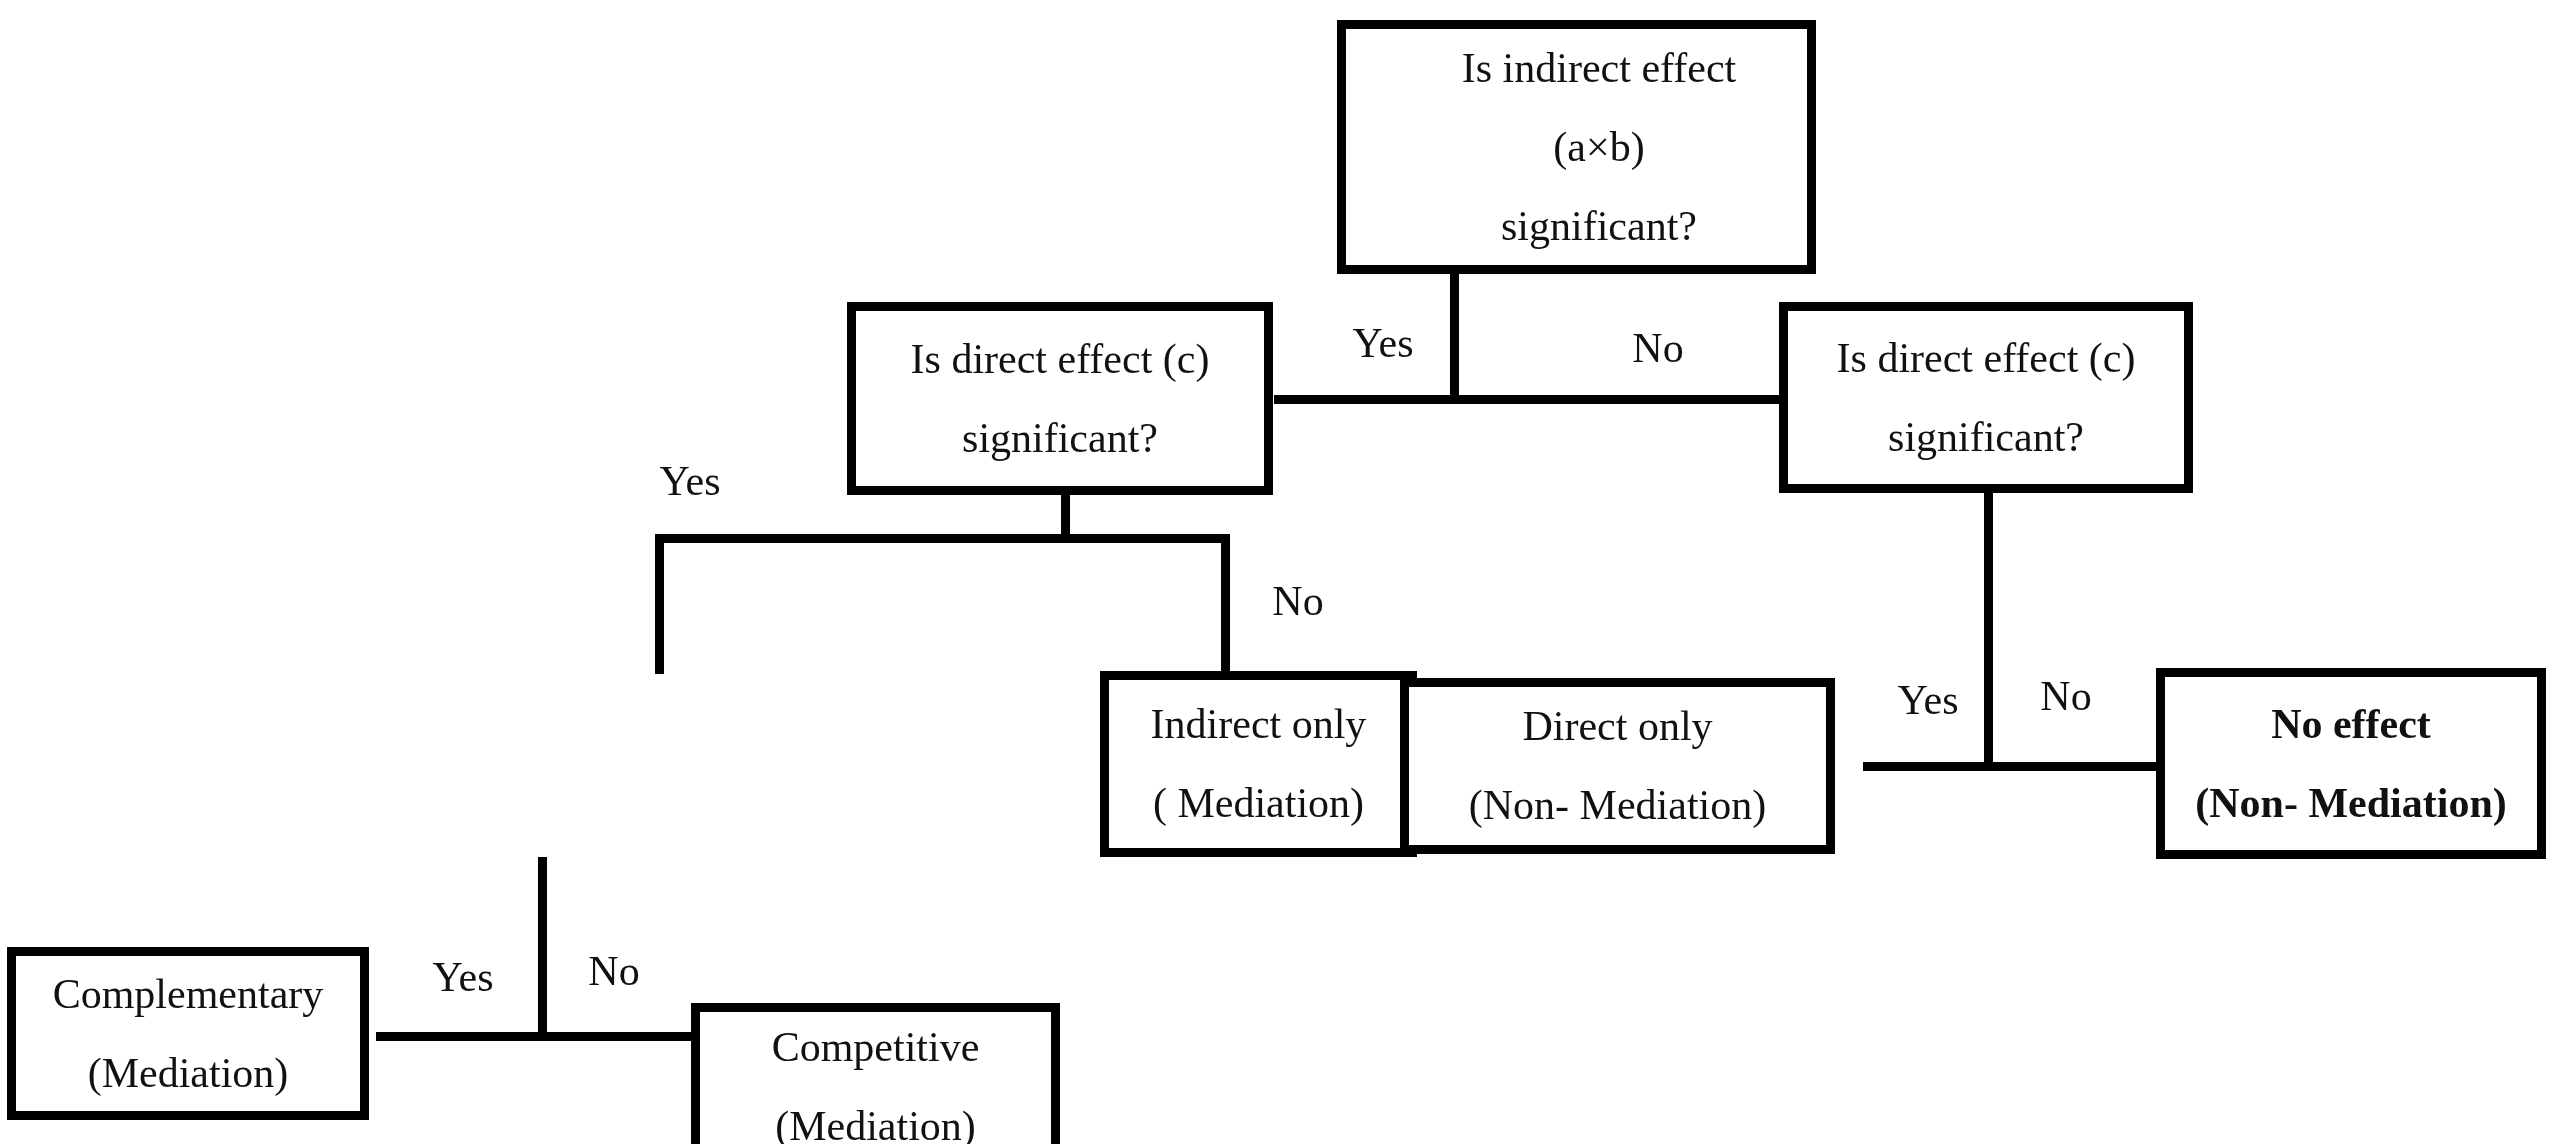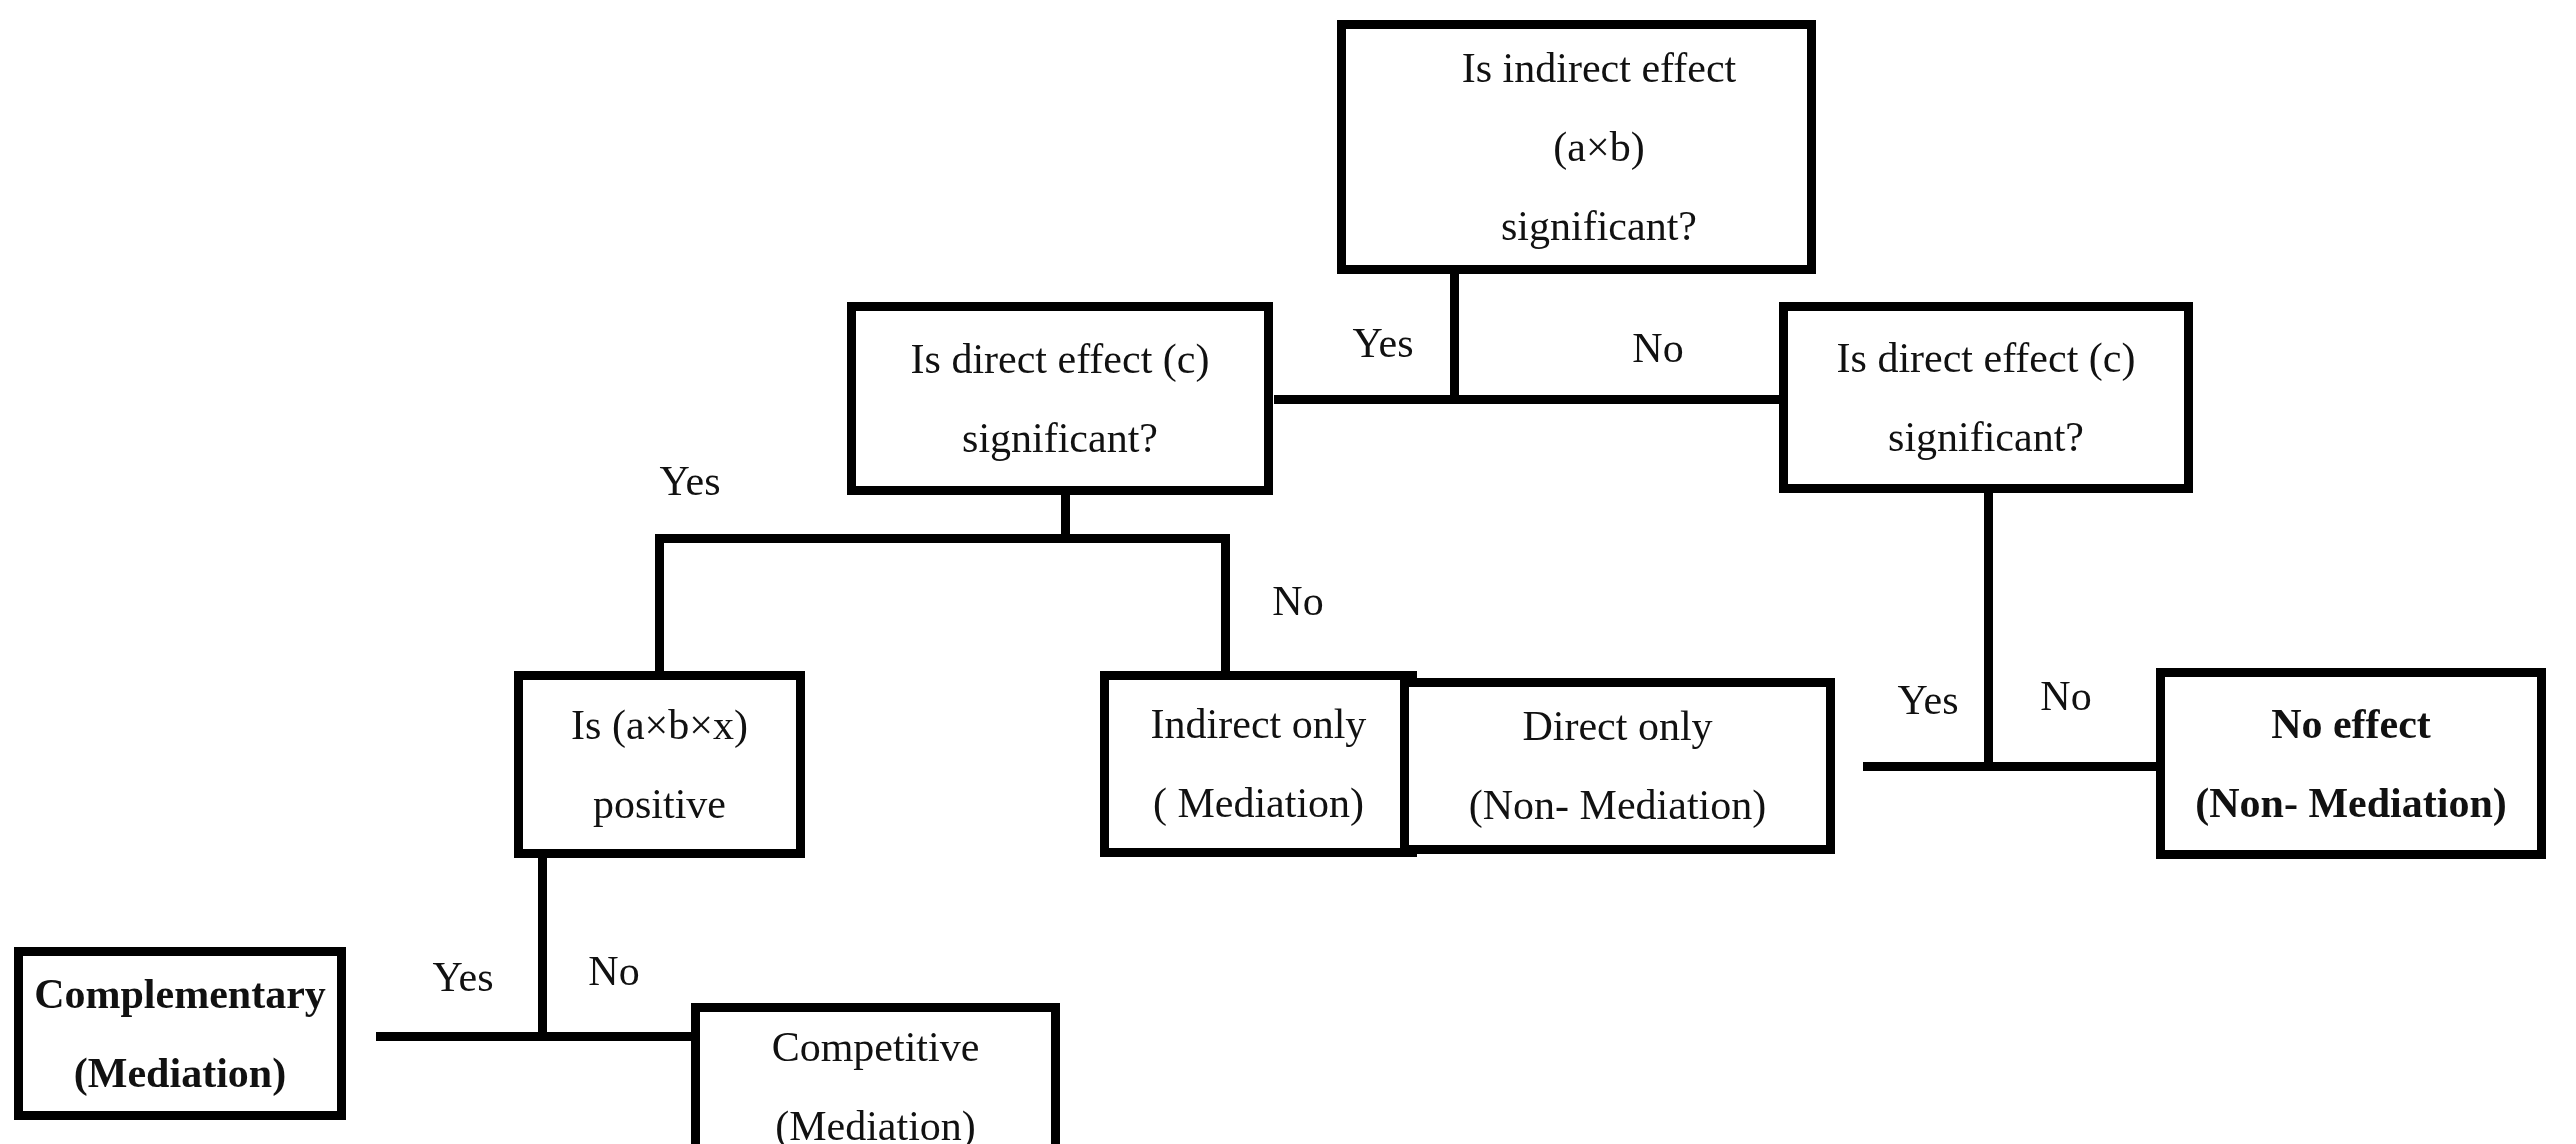--- a/index.html
+++ b/index.html
@@ -38,21 +38,21 @@
   }
 
   
   #node-root          { left: 1337px; top:   20px; width: 479px; height: 254px; padding-left: 45px; }
   #node-left-q        { left: 847px; top:  302px; width: 426px; height: 193px; }
   #node-right-q       { left: 1779px; top:  302px; width: 414px; height: 191px; }
   #node-axbxx         { left:  514px; top:  671px; width: 291px; height: 187px; }
   #node-indirect-only { left: 1080px; top:  671px; width: 317px; height: 186px; margin-left: 20px; }
   #node-direct-only   { left: 1400px; top:  678px; width: 435px; height: 176px; }
   #node-no-effect     { left: 2156px; top:  668px; width: 390px; height: 191px; font-weight: bold; }
-  #node-complementary { left:   14px; top: 947px; width: 332px; height: 173px; font-weight: bold; }
+  #node-complementary { left:   7px; top: 947px; width: 362px; height: 173px; }
   #node-competitive   { left:  691px; top: 1003px; width: 369px; height: 168px; }
 
   
   #line-v-root        { left: 1450px; top:  274px; width:  8.6px; height: 130px; }
   #line-h-split1      { left: 1274px; top:  395px; width: 506px; height:  8.6px; }
   #line-v-leftq-down  { left: 1061px; top:  490px; width:  9.3px; height:  52px; }
   #line-h-split2      { left:  655px; top:  534px; width: 575px; height:  8.6px; }
   #line-v-drop-axbxx  { left:  655px; top:  534px; width:  8.6px; height: 140px; }
   #line-v-drop-ind    { left: 1221px; top:  534px; width:  8.6px; height: 140px; }
   #line-v-rightq-down { left: 1984px; top:  492px; width:  8.6px; height: 279px; }
@@ -86,22 +86,20 @@
   <div class="line" id="line-v-axbxx-down"></div>
   <div class="line" id="line-h-split4"></div>
 
   <div class="node" id="node-root">Is indirect effect
 (a×b)
 significant?</div>
   <div class="node" id="node-left-q">Is direct effect (c)
 significant?</div>
   <div class="node" id="node-right-q">Is direct effect (c)
 significant?</div>
-  <div class="node" id="node-axbxx">Is (a×b×x)
-positive</div>
   <div class="node" id="node-indirect-only">Indirect only
 ( Mediation)</div>
   <div class="node" id="node-direct-only">Direct only
 (Non- Mediation)</div>
   <div class="node" id="node-no-effect">No effect
 (Non- Mediation)</div>
   <div class="node" id="node-complementary">Complementary
 (Mediation)</div>
   <div class="node" id="node-competitive">Competitive
 (Mediation)</div>

